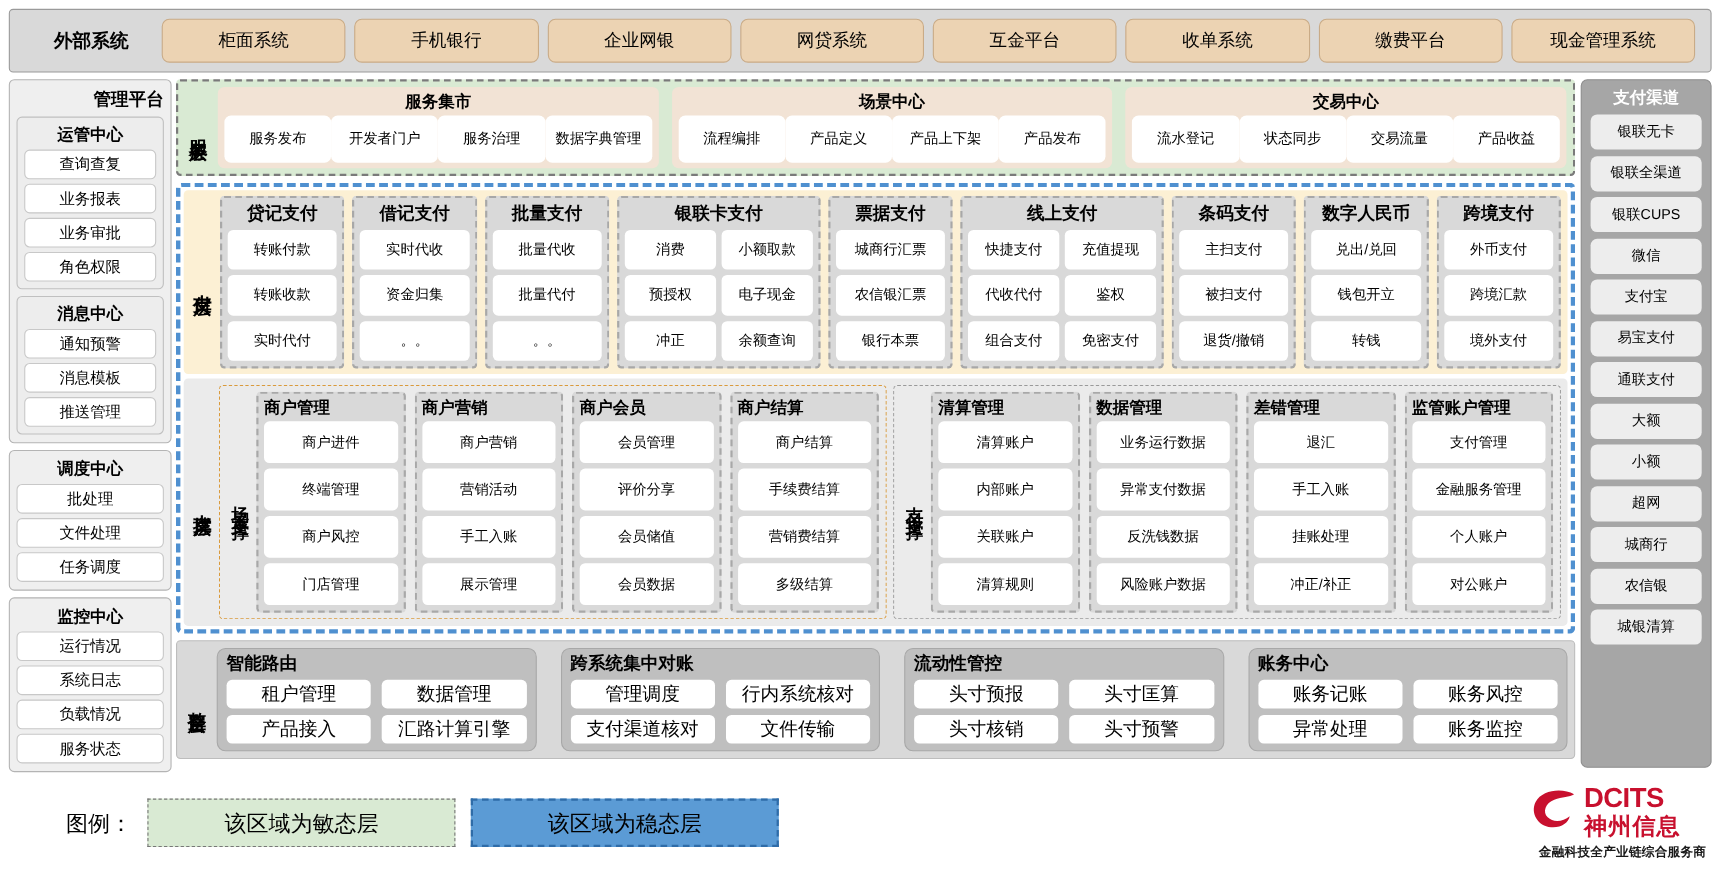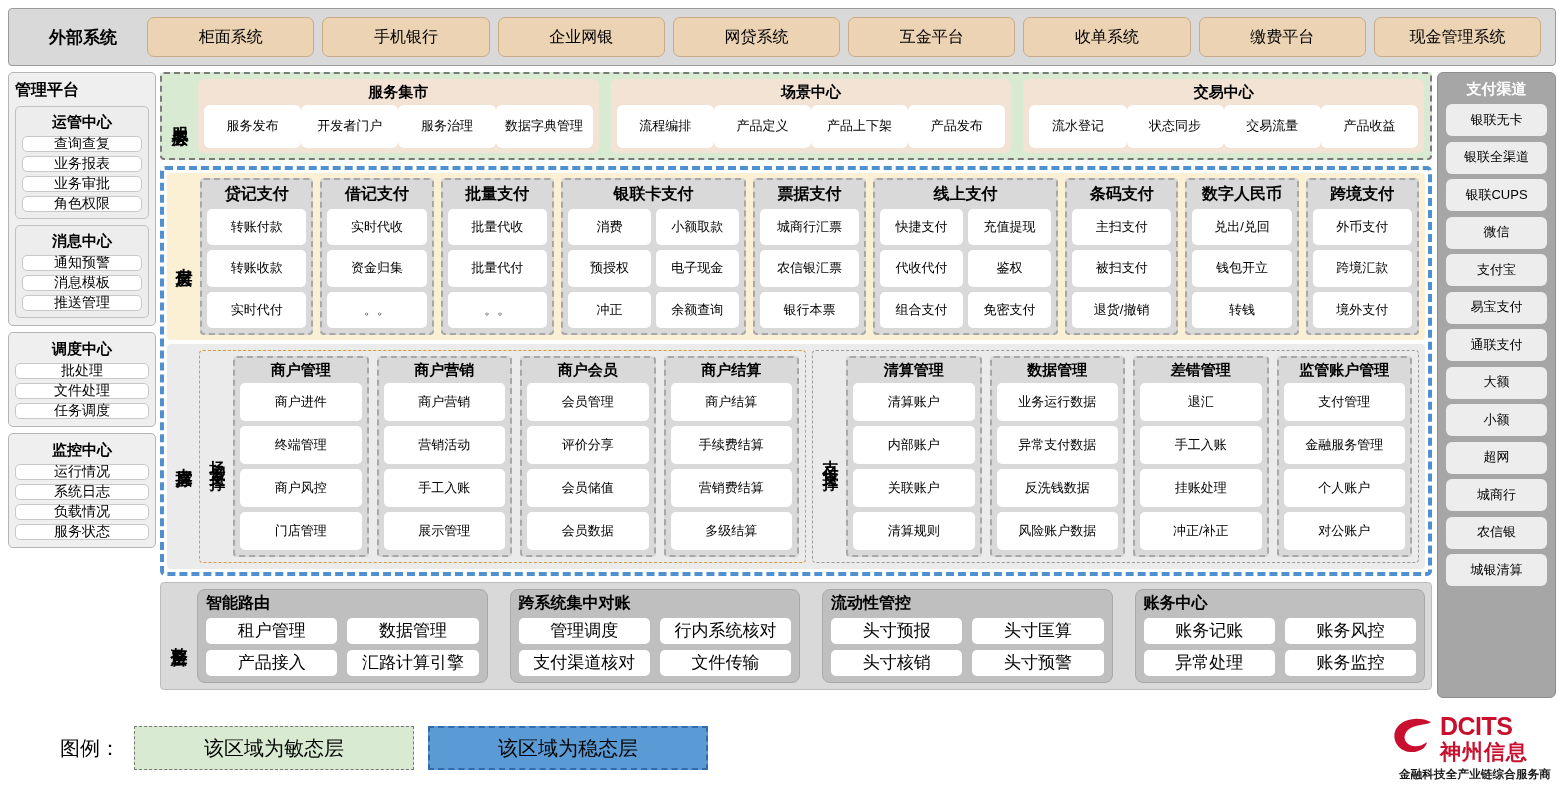--- a/index.html
+++ b/index.html
@@ -64,37 +64,37 @@
     width: 148px; height: 626px;
   }
   .lp-outer {
     background: #efefef;
     border: 1px solid #b4b4b4;
     border-radius: 5px;
     padding: 5px 6px 7px 6px;
     margin-bottom: 6px;
   }
   .lp-outer-title {
-    font-size: 16px; font-weight: bold; text-align: left;
+    font-size: 16px; font-weight: bold; text-align: right;
     padding: 2px 0 5px 0;
   }
   .lp-group {
     background: #ededed;
     border: 1px solid #c0c0c0;
     border-radius: 5px;
     padding: 4px 6px 6px 6px;
     margin-bottom: 6px;
   }
   .lp-group:last-child { margin-bottom: 0; }
   .lp-group-title {
     font-size: 15px; font-weight: bold; text-align: center;
     padding: 2px 0 4px 0;
   }
   .lp-item {
-    height: 16px; margin-bottom: 4px;
+    height: 27px; margin-bottom: 4px;
     font-size: 14px;
   }
   .lp-item:last-child { margin-bottom: 0; }
 
   
   #right-panel {
     position: absolute; left: 1437px; top: 72px;
     width: 119px; height: 626px;
     background: #a6a6a6;
     border: 1px solid #8d8d8d;
@@ -221,21 +221,21 @@
   .sup-groups { flex: 1; display: flex; gap: 8px; }
   .sup-group {
     flex: 1 1 0;
     border: 2px dashed #a8a8a8;
     border-radius: 4px;
     background: #d9d9d9;
     padding: 2px 5px 5px 5px;
     display: flex; flex-direction: column;
   }
   .sup-group-title {
-    text-align: center; font-size: 15px; font-weight: bold;
+    text-align: left; font-size: 15px; font-weight: bold;
     padding: 1px 0 3px 0; white-space: nowrap;
   }
   .sup-items { flex: 1; display: flex; flex-direction: column; gap: 5px; }
   .sup-items .chip { flex: 1 1 0; border: none; font-size: 13px; border-radius: 5px; }
 
   
   #integration-layer {
     margin-top: 6px;
     height: 108px;
     background: #d9d9d9;

